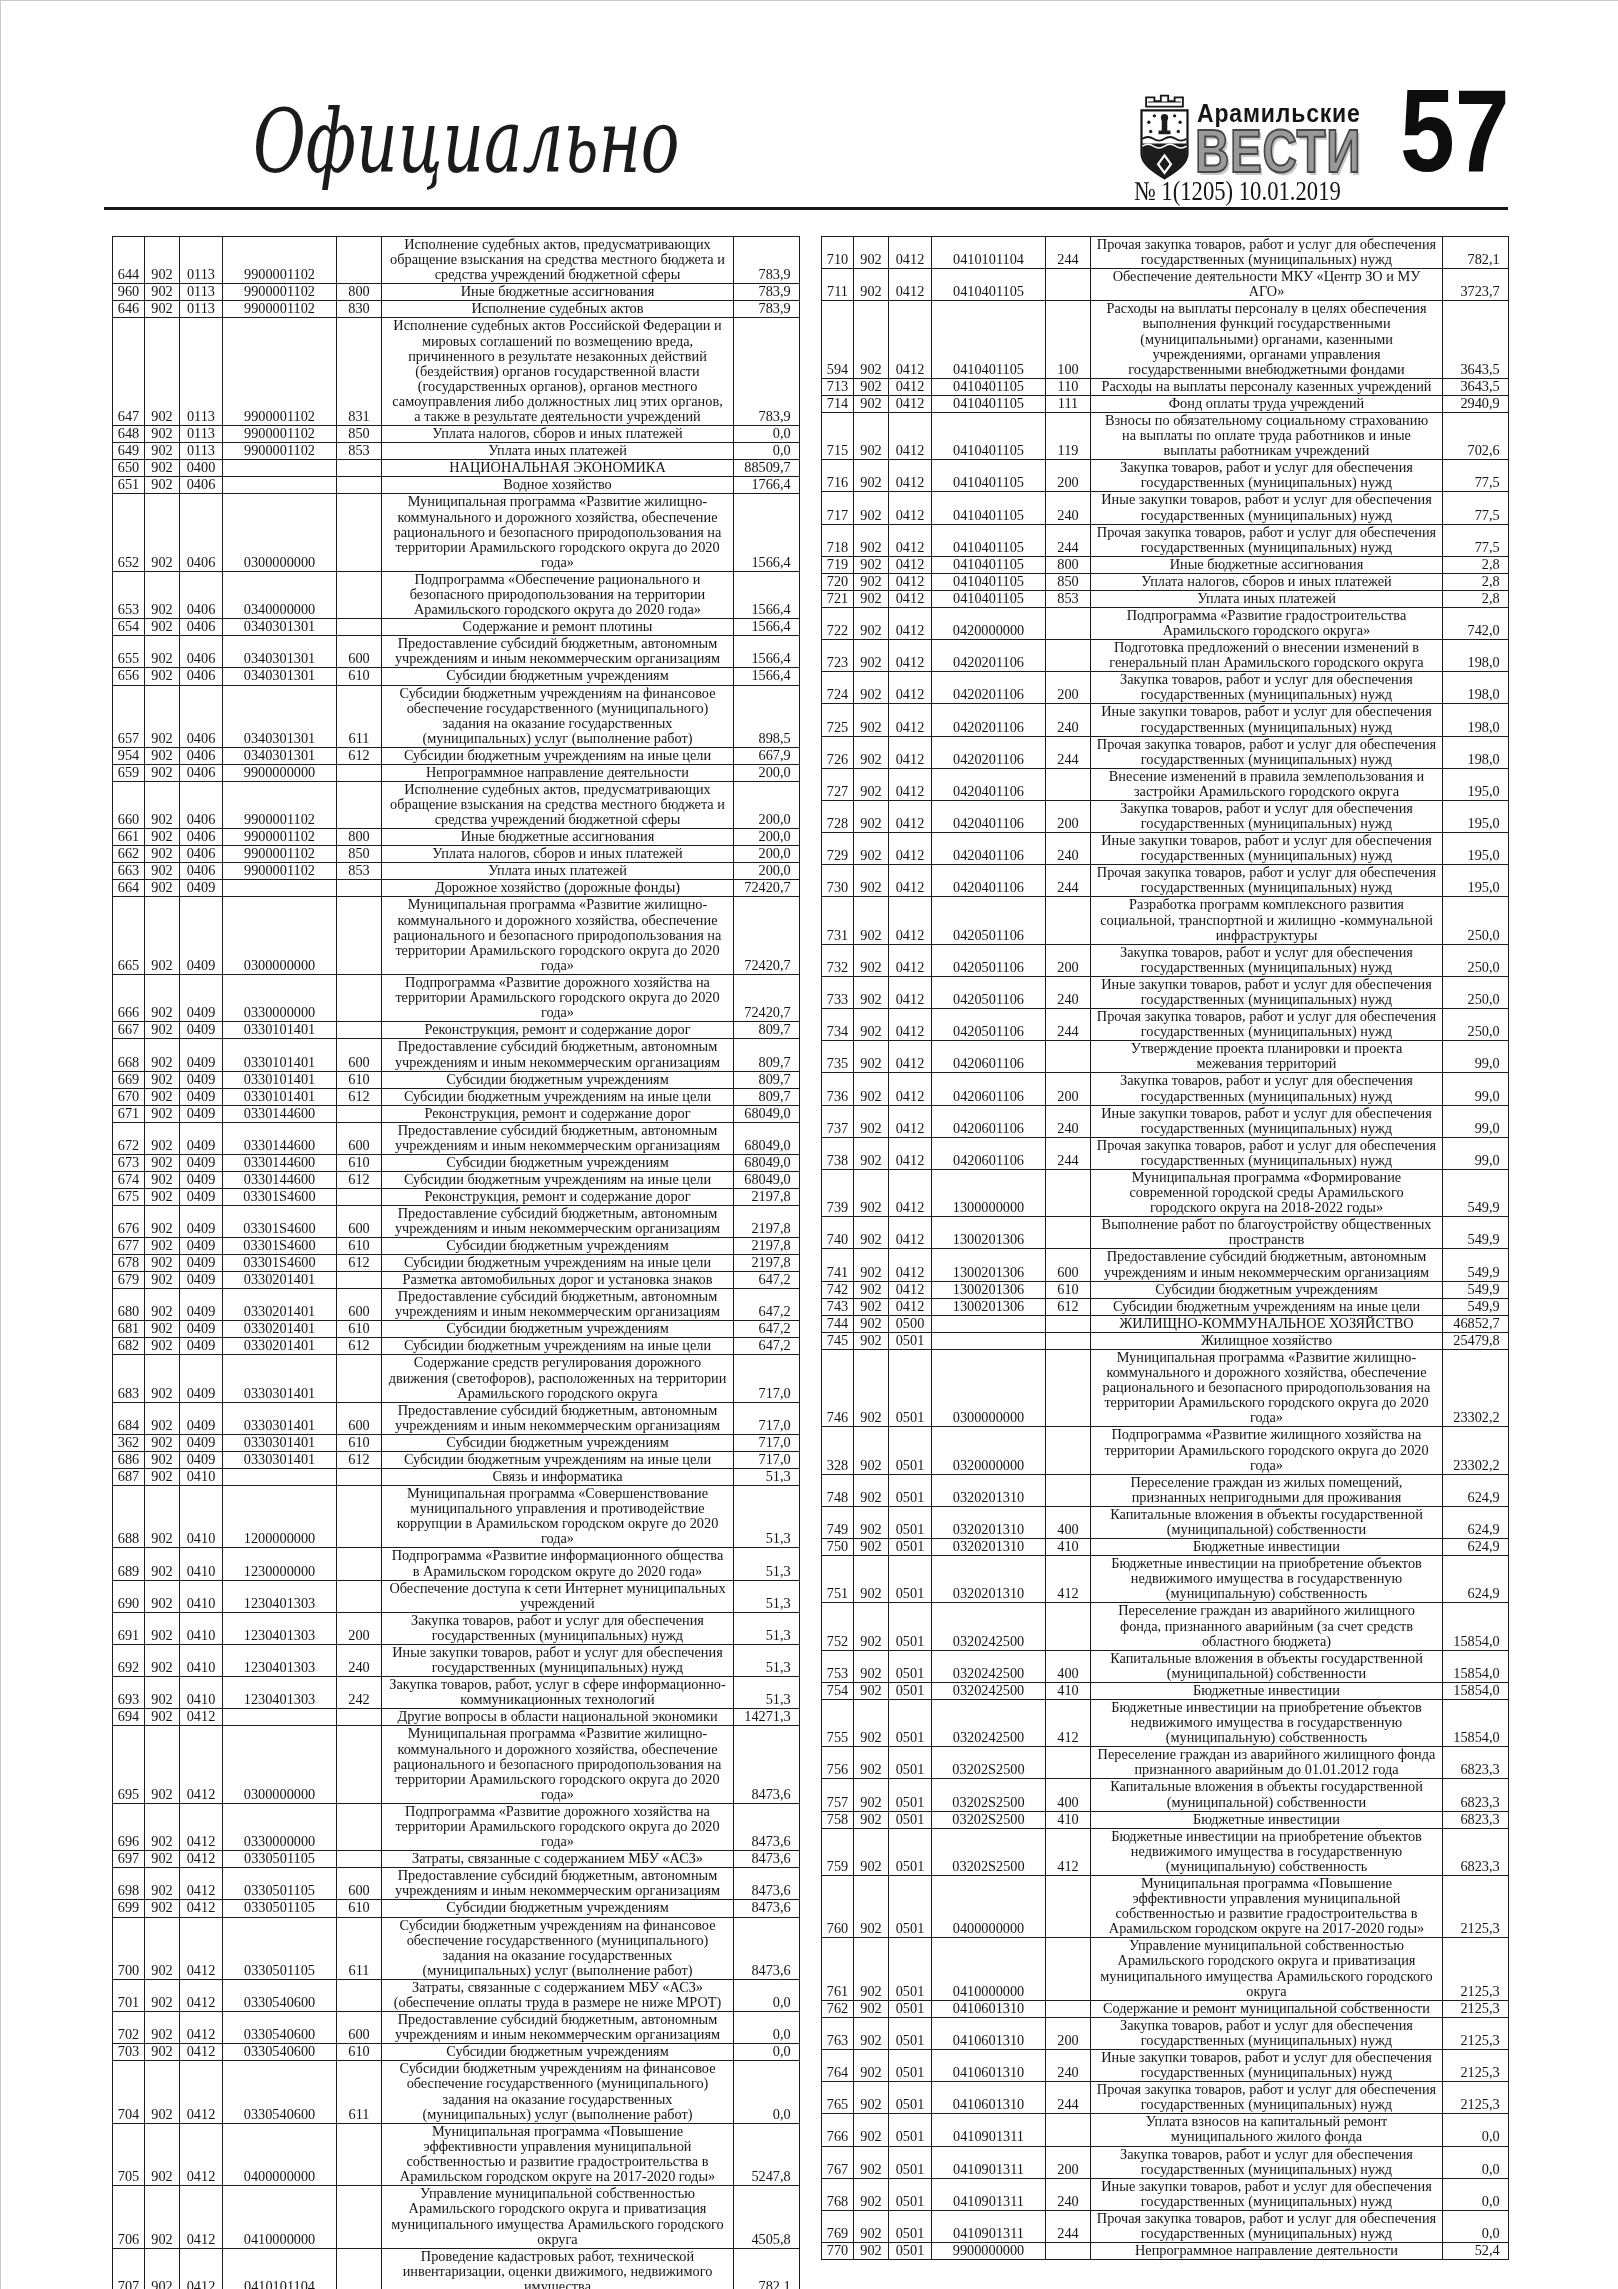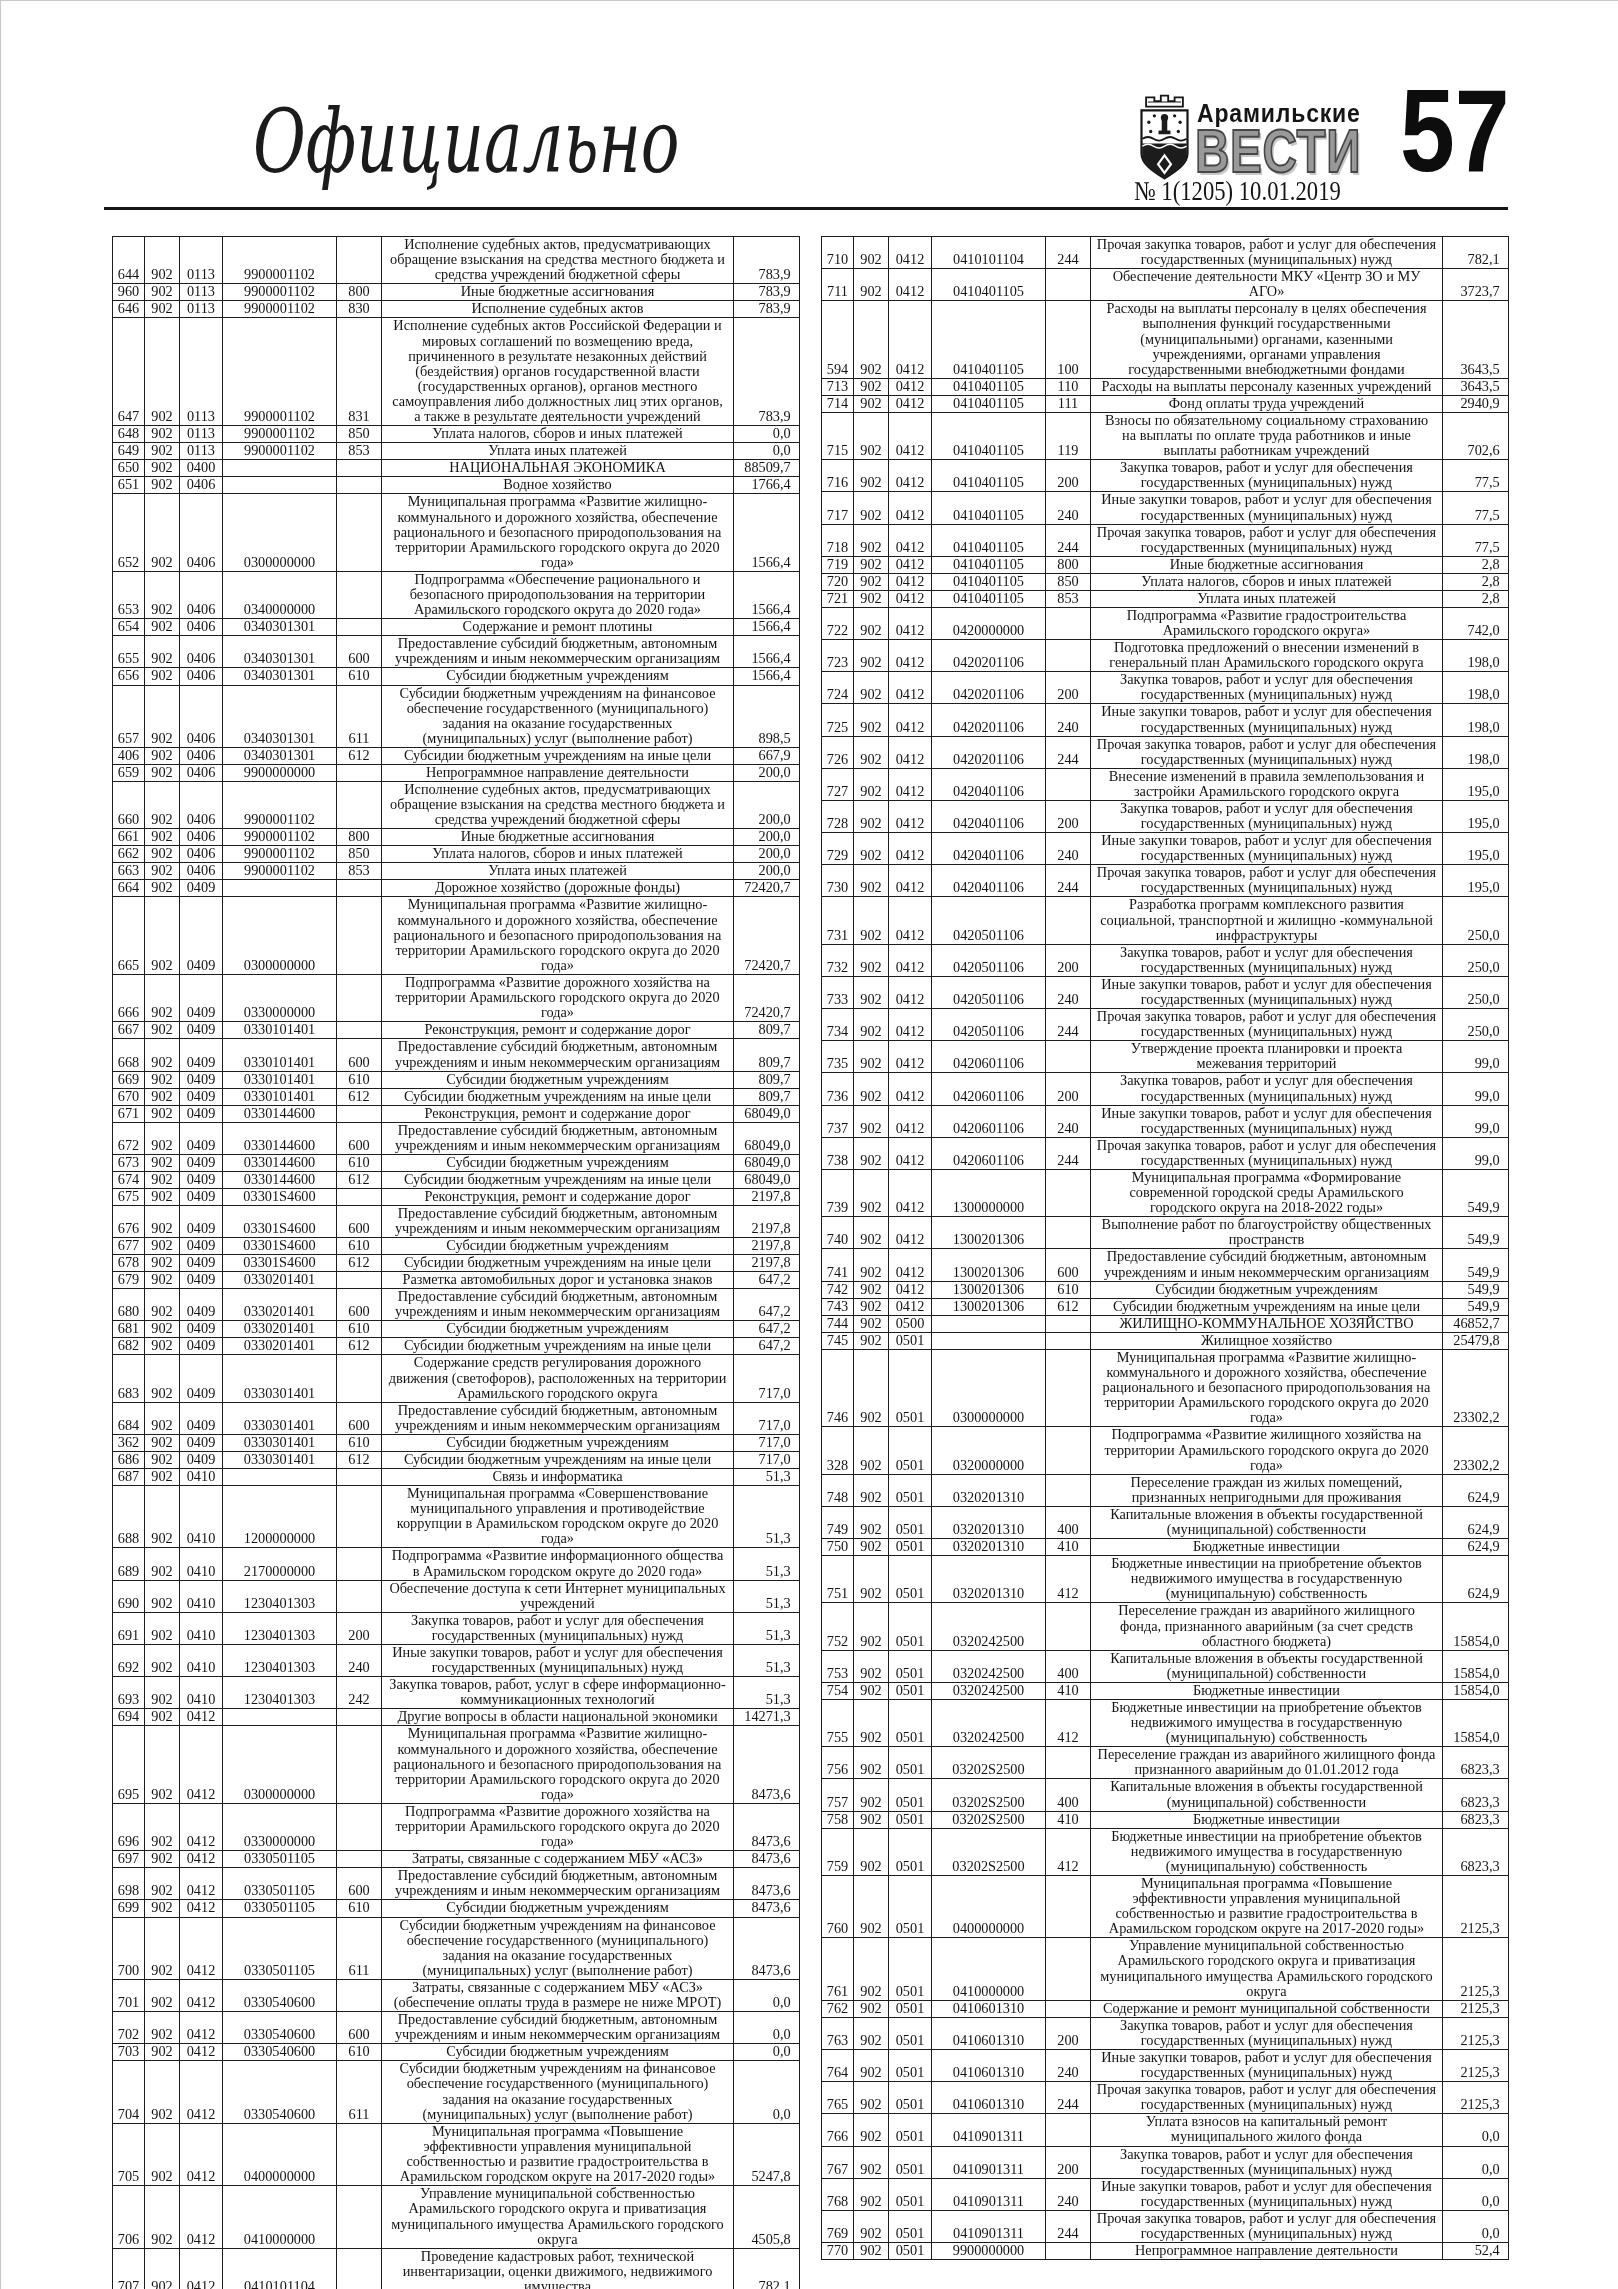--- a/index.html
+++ b/index.html
@@ -249,21 +249,21 @@
         <tr>
           <td class="c0">657</td>
           <td class="c1">902</td>
           <td class="c2">0406</td>
           <td class="c3">0340301301</td>
           <td class="c4">611</td>
           <td class="c5">Субсидии бюджетным учреждениям на финансовое обеспечение государственного (муниципального) задания на оказание государственных (муниципальных) услуг (выполнение работ)</td>
           <td class="c6">898,5</td>
         </tr>
         <tr>
-          <td class="c0">406</td>
+          <td class="c0">954</td>
           <td class="c1">902</td>
           <td class="c2">0406</td>
           <td class="c3">0340301301</td>
           <td class="c4">612</td>
           <td class="c5">Субсидии бюджетным учреждениям на иные цели</td>
           <td class="c6">667,9</td>
         </tr>
         <tr>
           <td class="c0">659</td>
           <td class="c1">902</td>
@@ -531,21 +531,21 @@
           <td class="c2">0410</td>
           <td class="c3">1200000000</td>
           <td class="c4"></td>
           <td class="c5">Муниципальная программа «Совершенствование муниципального управления и противодействие коррупции в Арамильском городском округе до 2020 года»</td>
           <td class="c6">51,3</td>
         </tr>
         <tr>
           <td class="c0">689</td>
           <td class="c1">902</td>
           <td class="c2">0410</td>
-          <td class="c3">2170000000</td>
+          <td class="c3">1230000000</td>
           <td class="c4"></td>
           <td class="c5">Подпрограмма «Развитие информационного общества в Арамильском городском округе до 2020 года»</td>
           <td class="c6">51,3</td>
         </tr>
         <tr>
           <td class="c0">690</td>
           <td class="c1">902</td>
           <td class="c2">0410</td>
           <td class="c3">1230401303</td>
           <td class="c4"></td>

